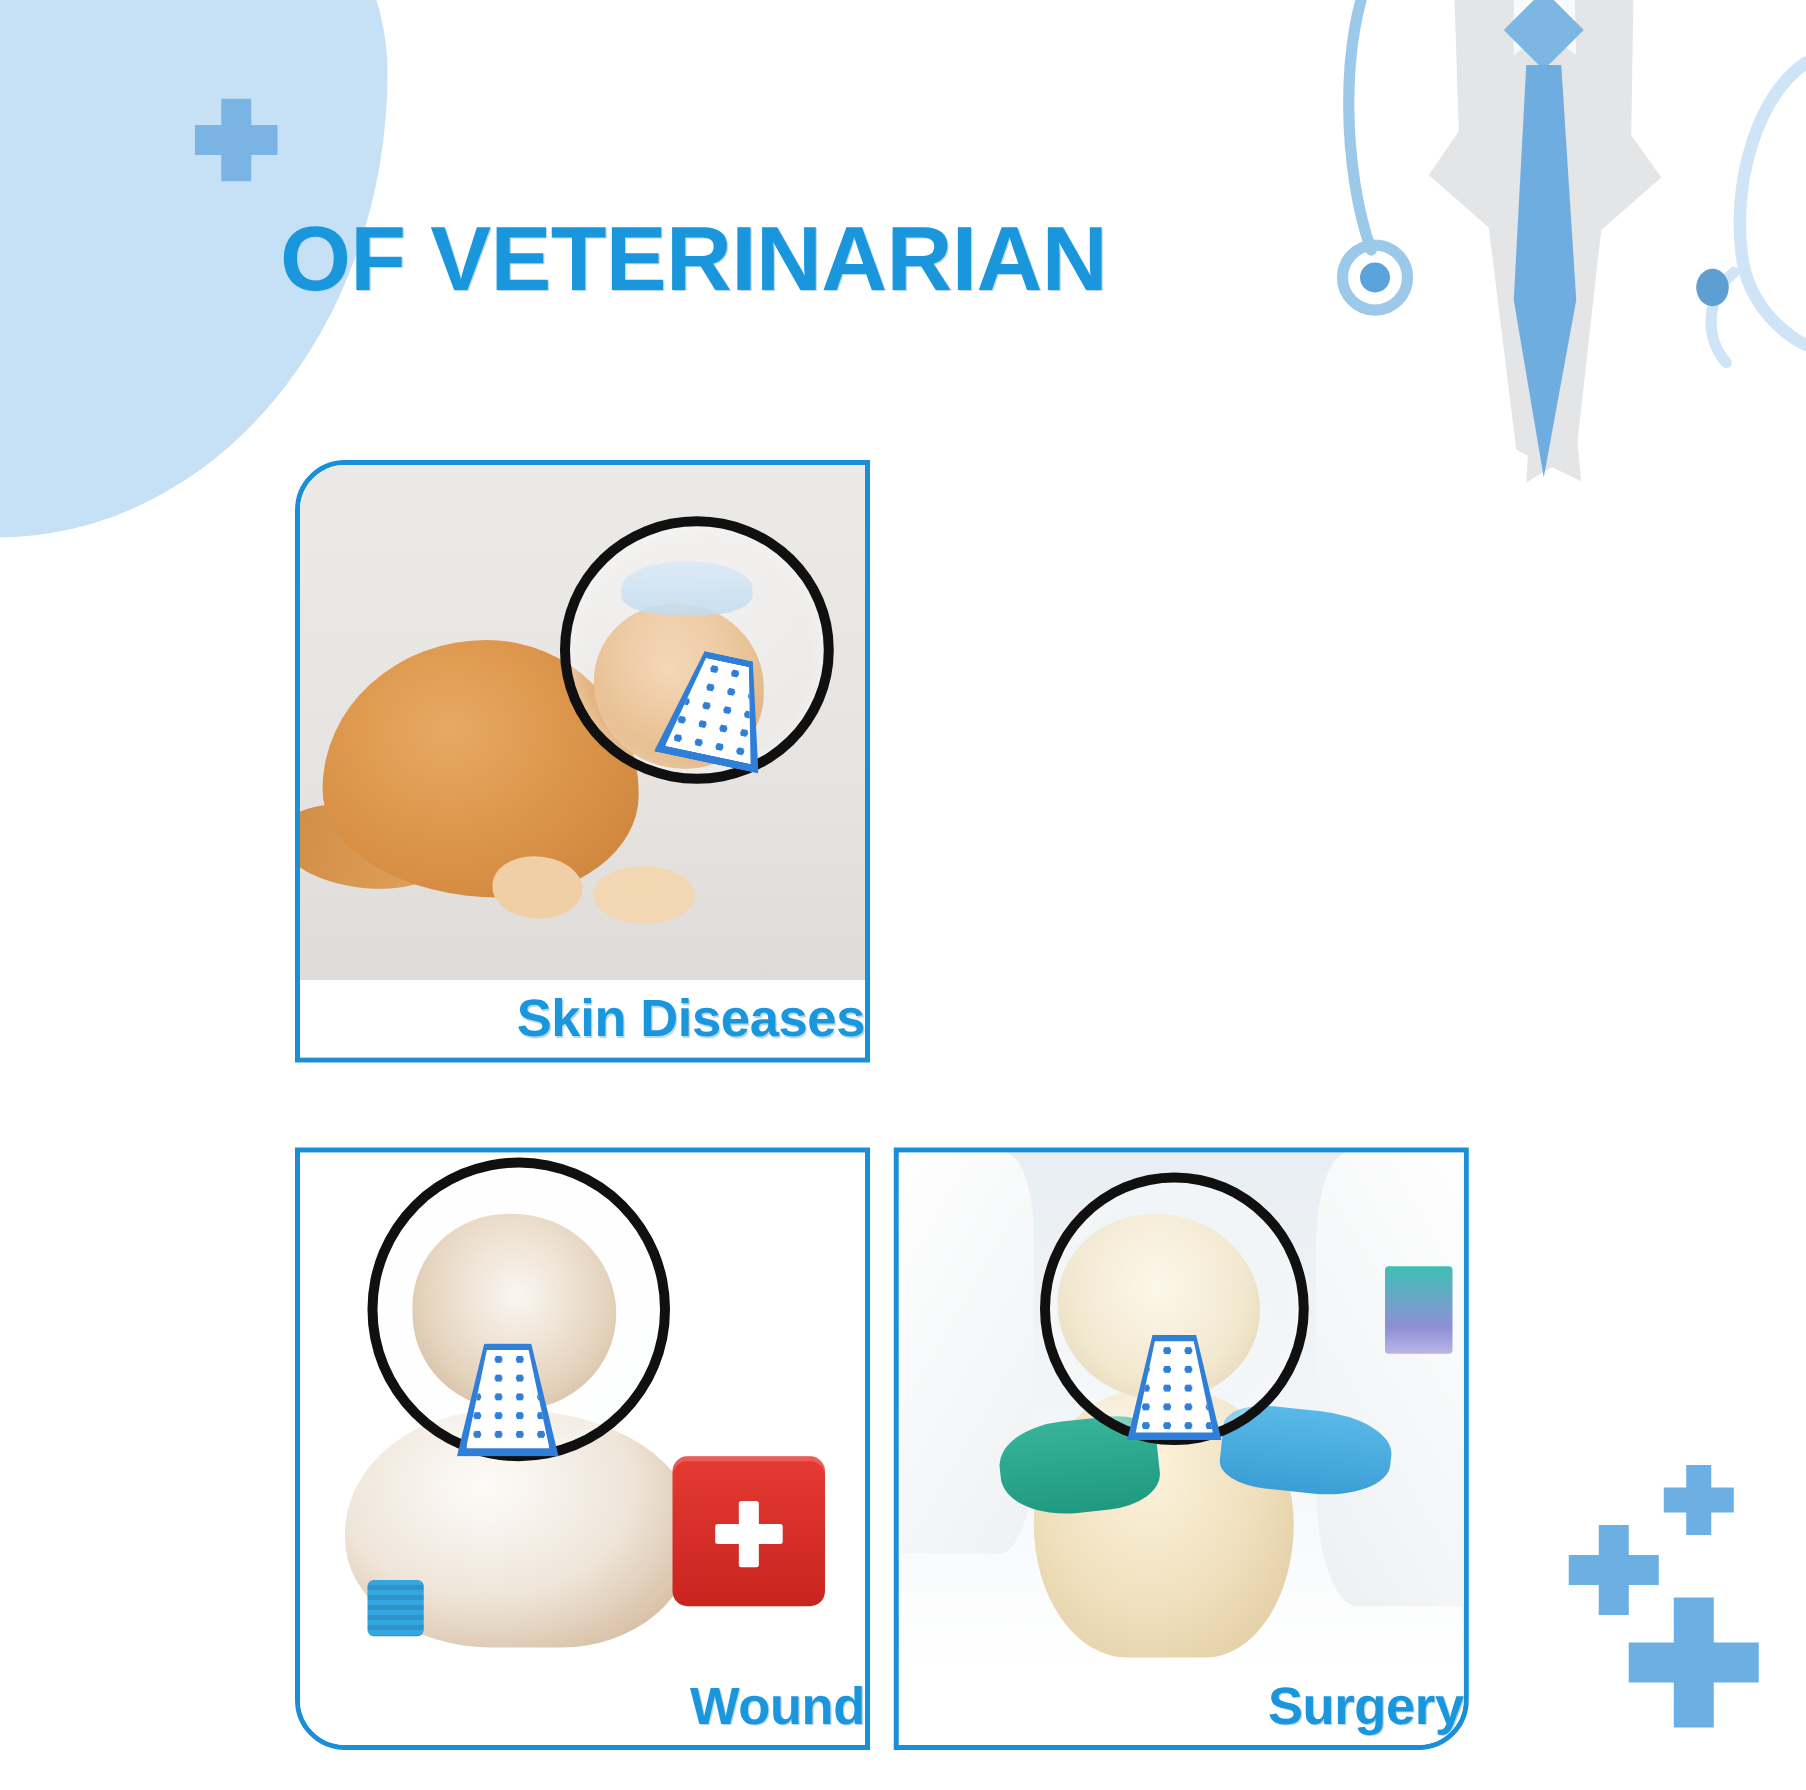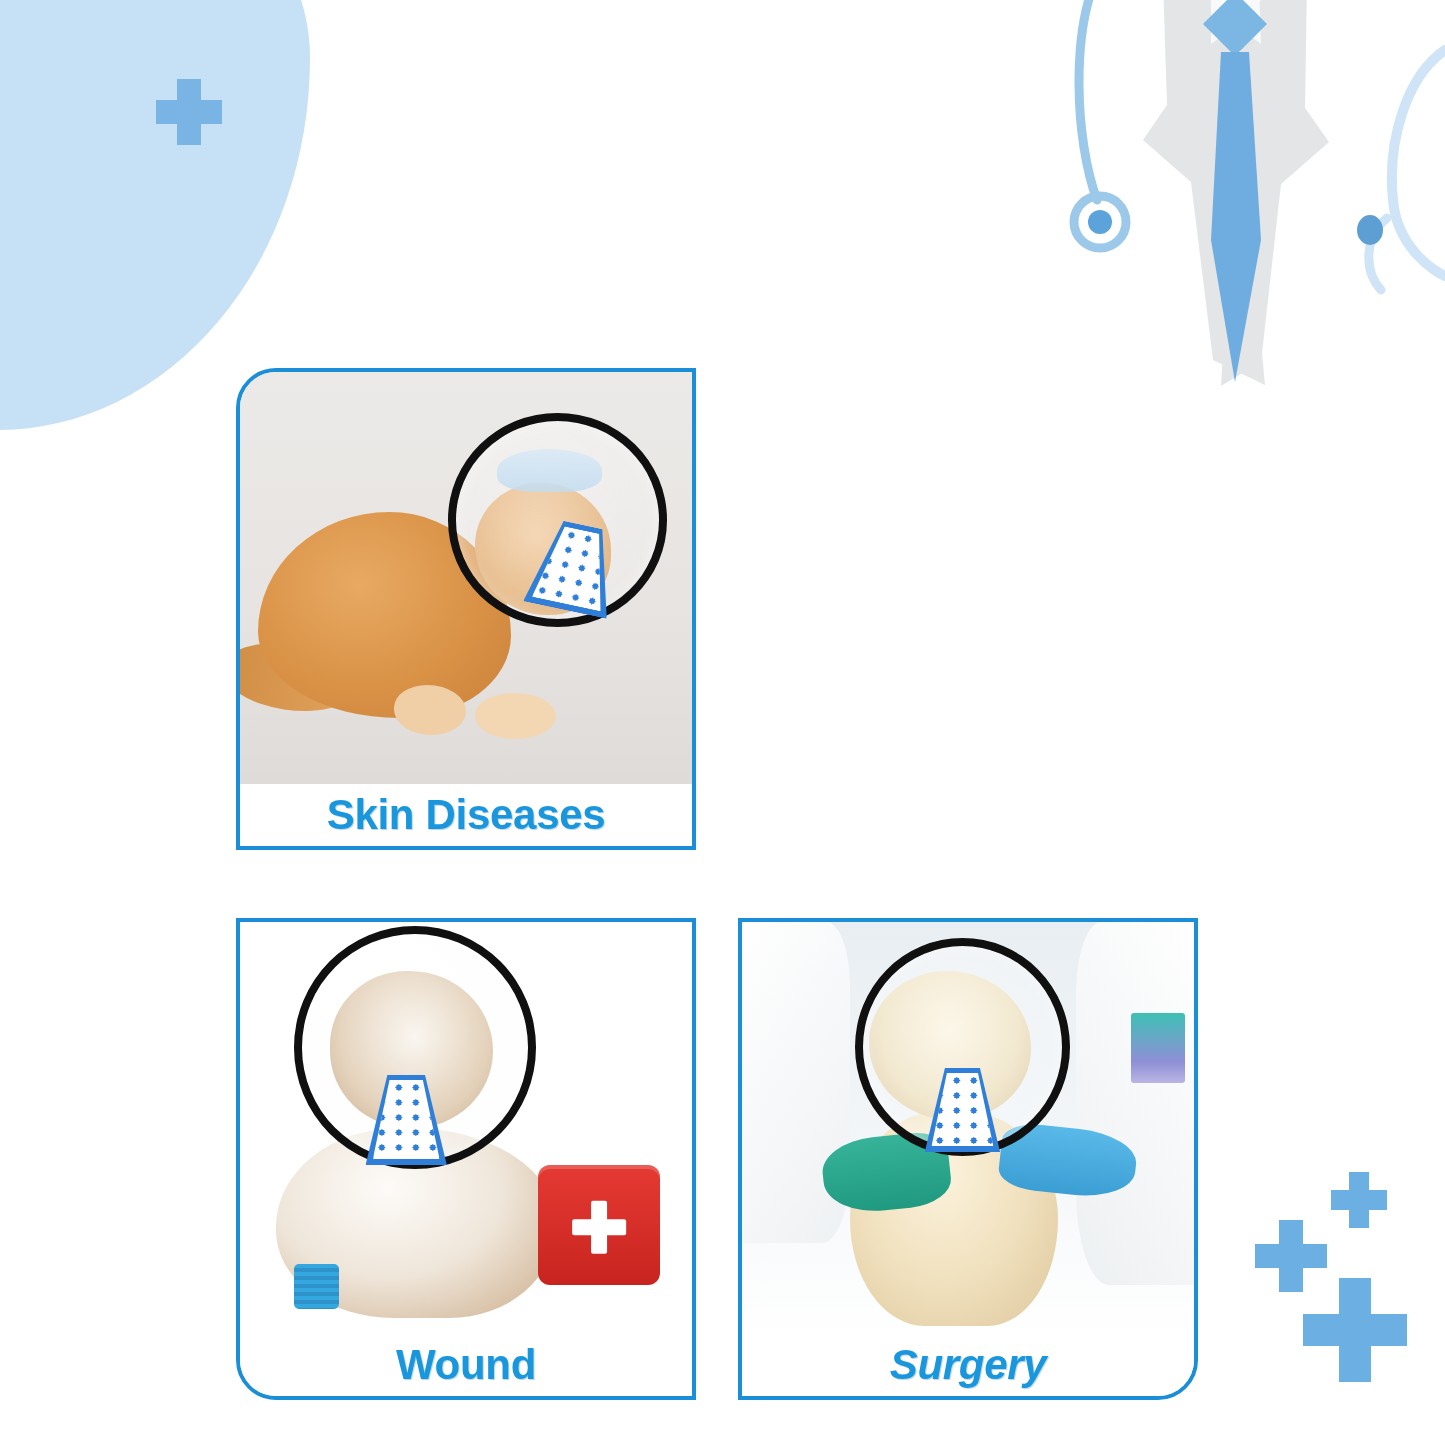--- a/index.html
+++ b/index.html
@@ -102,32 +102,32 @@
     overflow: hidden;
     display: flex;
     flex-direction: column;
   }
   .card-1 { left: 0;   top: 0;   border-radius: 40px 0 0 0; }
   .card-2 { left: 502; top: 0;   border-radius: 0 40px 0 0; }
   .card-3 { left: 0;   top: 550; border-radius: 0 0 0 40px; }
   .card-4 { left: 502; top: 550; border-radius: 0 0 40px 0; }
   .card-2 { left: 502px; }
   .card-3 { top: 550px; }
-  .card-4 { left: 502px; top: 550px; font-style: italic; }
+  .card-4 { left: 479px; top: 550px; }
 
   .card-photo {
     position: relative;
     flex: 0 0 412px;
     overflow: hidden;
   }
   .card-caption {
     flex: 1 1 auto;
     display: flex;
     align-items: center;
-    justify-content: center;
+    justify-content: flex-end;
     background: #ffffff;
   }
   .card-caption span {
     color: #1a96dd;
     font-size: 42px;
     font-weight: bold;
     text-shadow: 1px 1px 0 #b9d8ef;
     letter-spacing: -0.3px;
   }
 
@@ -368,20 +368,21 @@
     </div>
   </div>
 </div>
 
 <div class="plus-title">
   <div class="bar-h"></div>
     <div class="bar-v"></div>
 </div>
 
 <h1 class="heading">
+  <span class="line">OF VETERINARIAN</span>
 </h1>
 
 <div class="grid">
 
   <div class="card card-1">
     <div class="card-photo">
       <div class="scene bg-studio-grey"></div>
       <div class="body-blob cat-tail"></div>
       <div class="body-blob cat-body"></div>
       <div class="body-blob cat-paw-a"></div>

